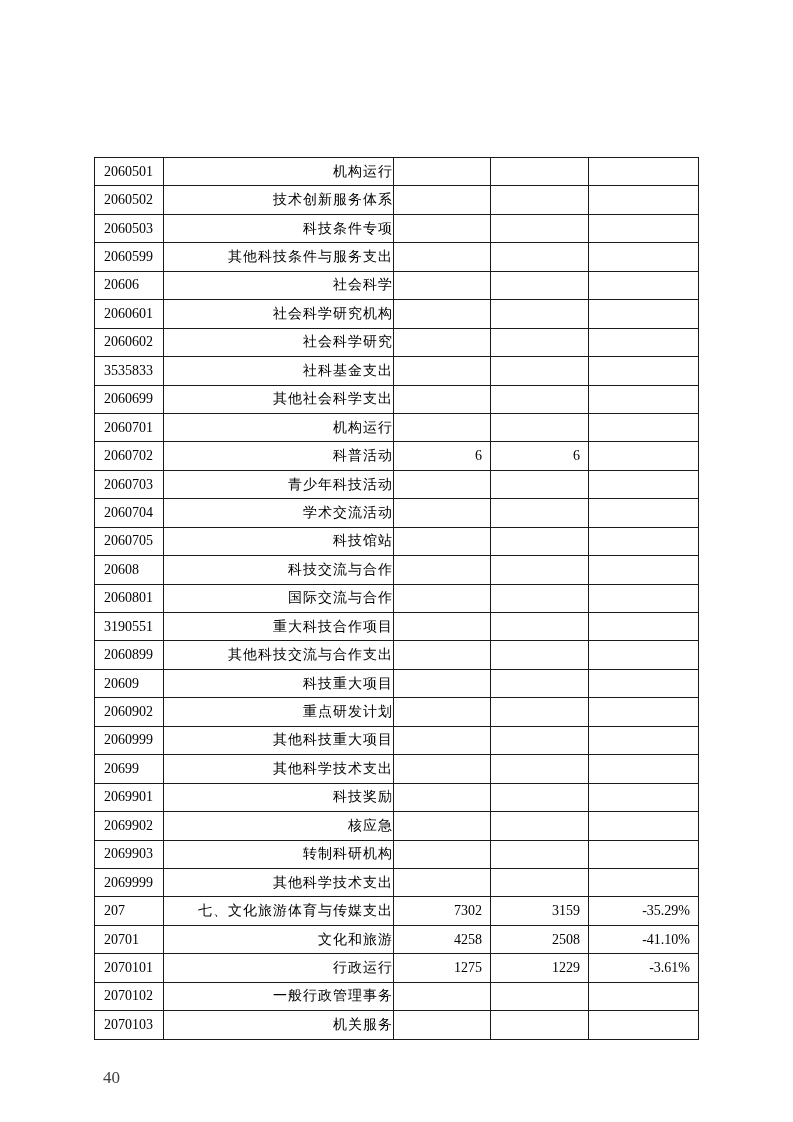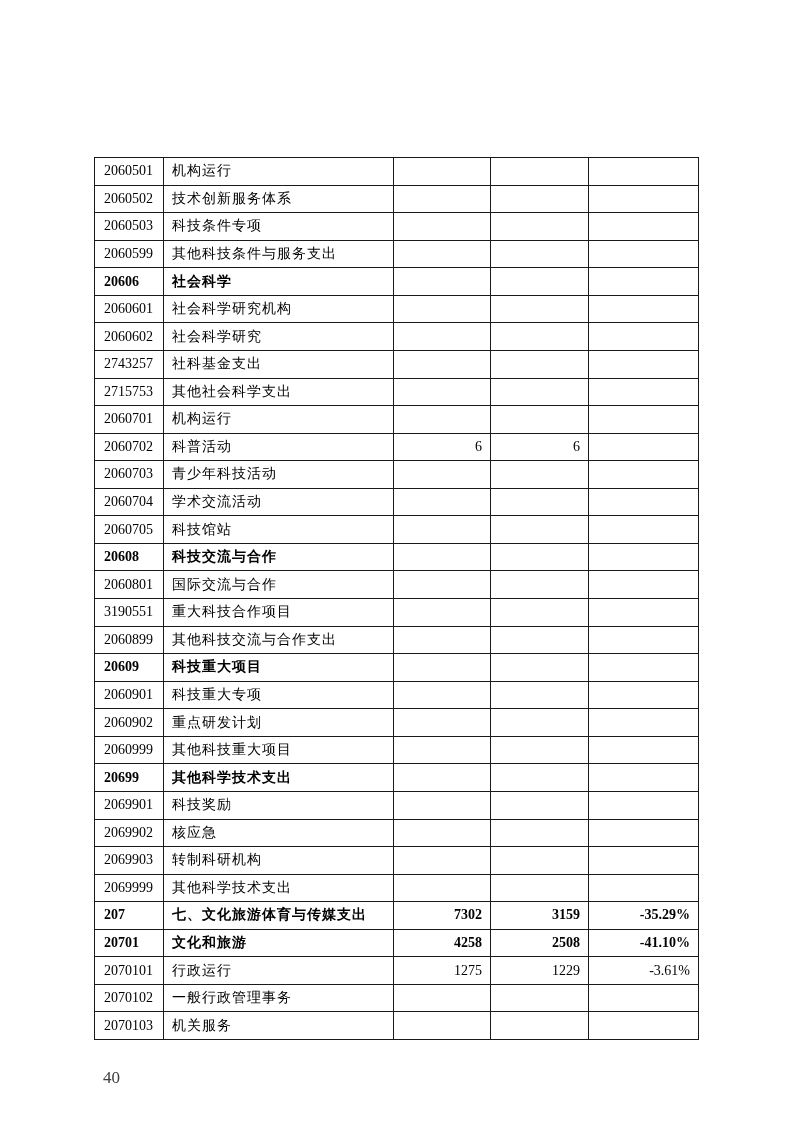--- a/index.html
+++ b/index.html
@@ -30,25 +30,25 @@
   }
   table.budget-table td {
     border: 1px solid #1a1a1a;
     padding: 0;
     vertical-align: middle;
     white-space: nowrap;
     overflow: hidden;
     font-weight: normal;
   }
   table.budget-table td.col0 { padding-left: 9px; text-align: left; }
-  table.budget-table td.col1 { padding-left: 8px; text-align: left; letter-spacing: 1px; }
+  table.budget-table td.col1 { padding-left: 8px; text-align: right; letter-spacing: 1px; }
   table.budget-table td.col2,
   table.budget-table td.col3,
   table.budget-table td.col4 { padding-right: 8px; text-align: right; }
-  table.budget-table tr.bold td { font-weight: bold; }
+  table.budget-table tr.bold td { font-weight: normal; }
   .page-number {
     position: absolute;
     left: 103px;
     top: 1068px;
     font-size: 17px;
     color: #404040;
   }
 </style>
 </head>
 <body>
@@ -106,28 +106,28 @@
           <td class="col4"></td>
         </tr>
         <tr>
           <td class="col0">2060602</td>
           <td class="col1">社会科学研究</td>
           <td class="col2"></td>
           <td class="col3"></td>
           <td class="col4"></td>
         </tr>
         <tr>
-          <td class="col0">2743257</td>
+          <td class="col0">3535833</td>
           <td class="col1">社科基金支出</td>
           <td class="col2"></td>
           <td class="col3"></td>
           <td class="col4"></td>
         </tr>
         <tr>
-          <td class="col0">2715753</td>
+          <td class="col0">2060699</td>
           <td class="col1">其他社会科学支出</td>
           <td class="col2"></td>
           <td class="col3"></td>
           <td class="col4"></td>
         </tr>
         <tr>
           <td class="col0">2060701</td>
           <td class="col1">机构运行</td>
           <td class="col2"></td>
           <td class="col3"></td>
@@ -185,27 +185,20 @@
         <tr>
           <td class="col0">2060899</td>
           <td class="col1">其他科技交流与合作支出</td>
           <td class="col2"></td>
           <td class="col3"></td>
           <td class="col4"></td>
         </tr>
         <tr class="bold">
           <td class="col0">20609</td>
           <td class="col1">科技重大项目</td>
-          <td class="col2"></td>
-          <td class="col3"></td>
-          <td class="col4"></td>
-        </tr>
-        <tr>
-          <td class="col0">2060901</td>
-          <td class="col1">科技重大专项</td>
           <td class="col2"></td>
           <td class="col3"></td>
           <td class="col4"></td>
         </tr>
         <tr>
           <td class="col0">2060902</td>
           <td class="col1">重点研发计划</td>
           <td class="col2"></td>
           <td class="col3"></td>
           <td class="col4"></td>

